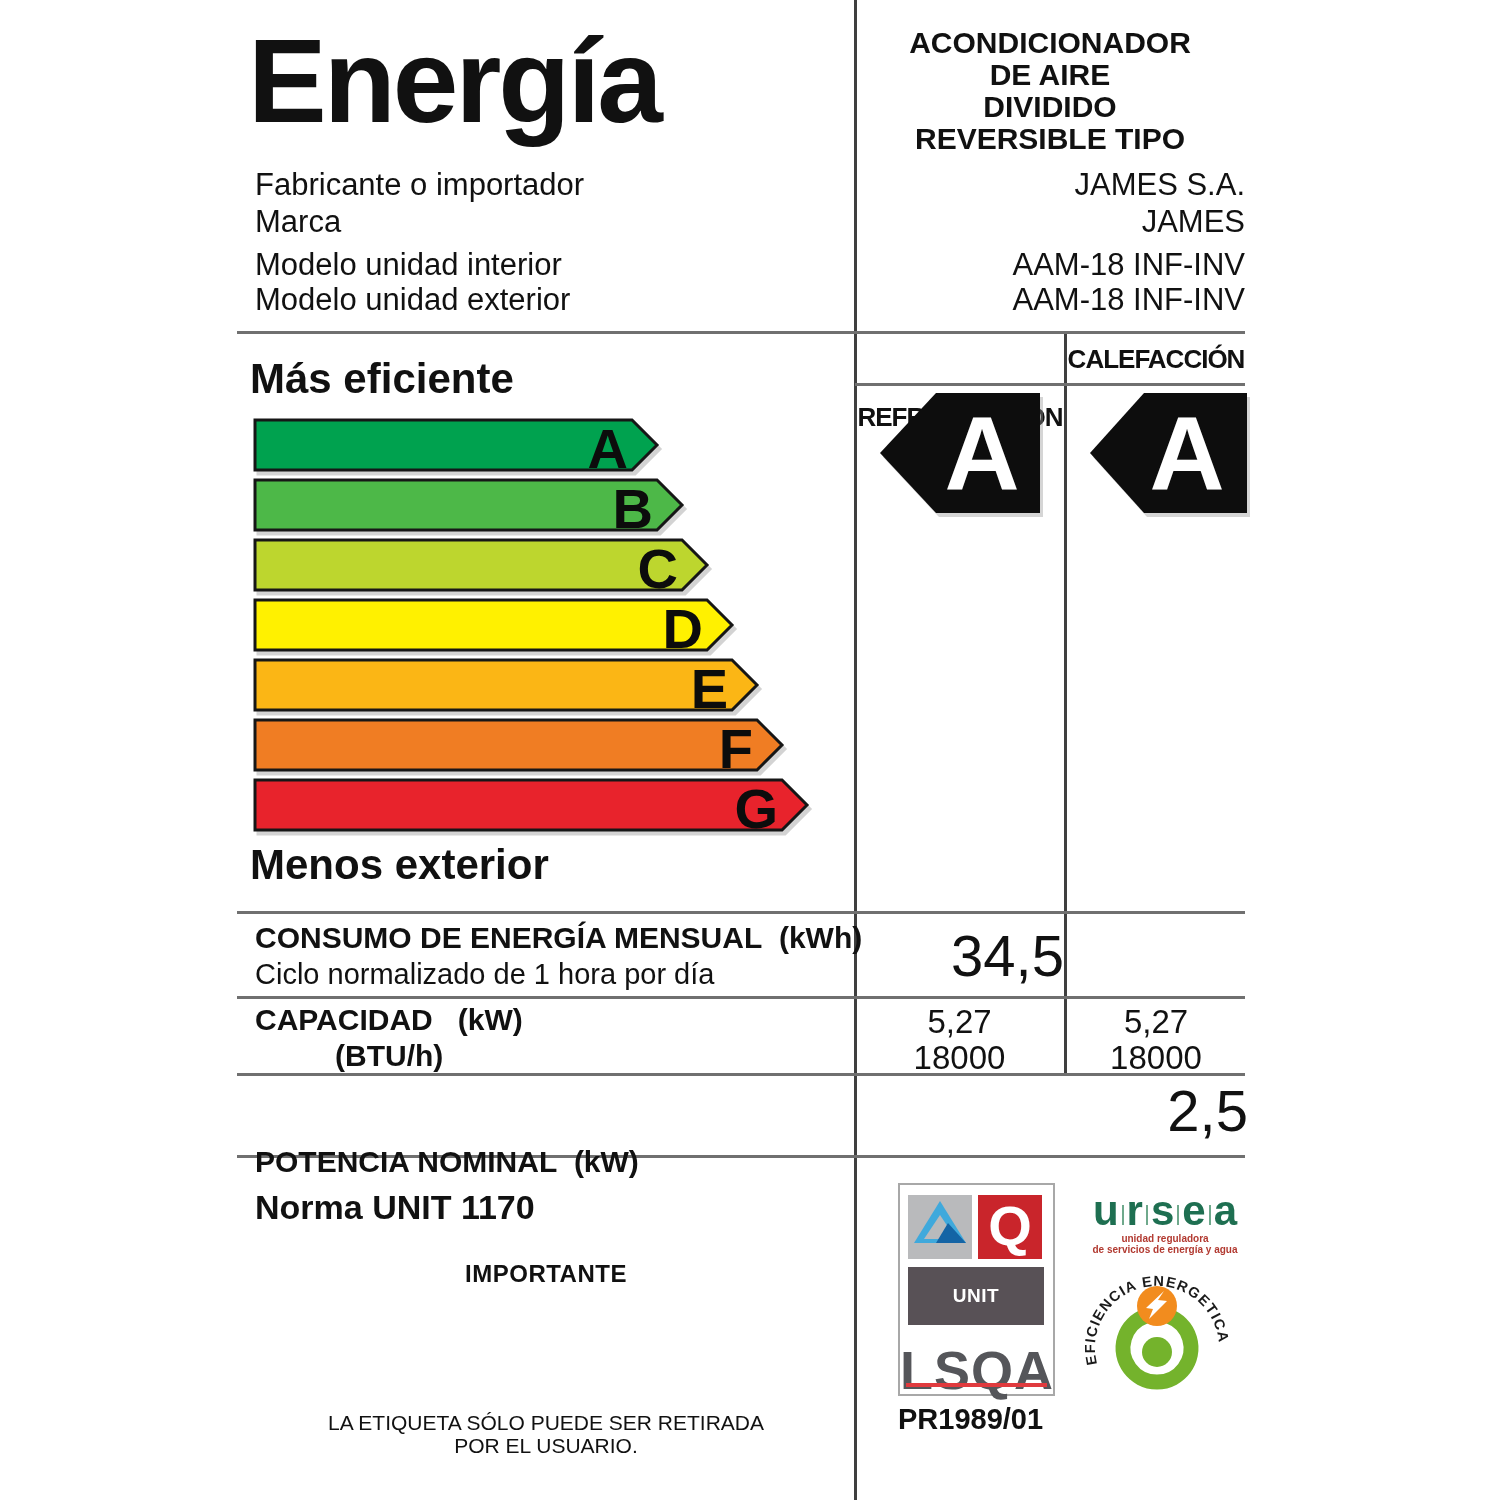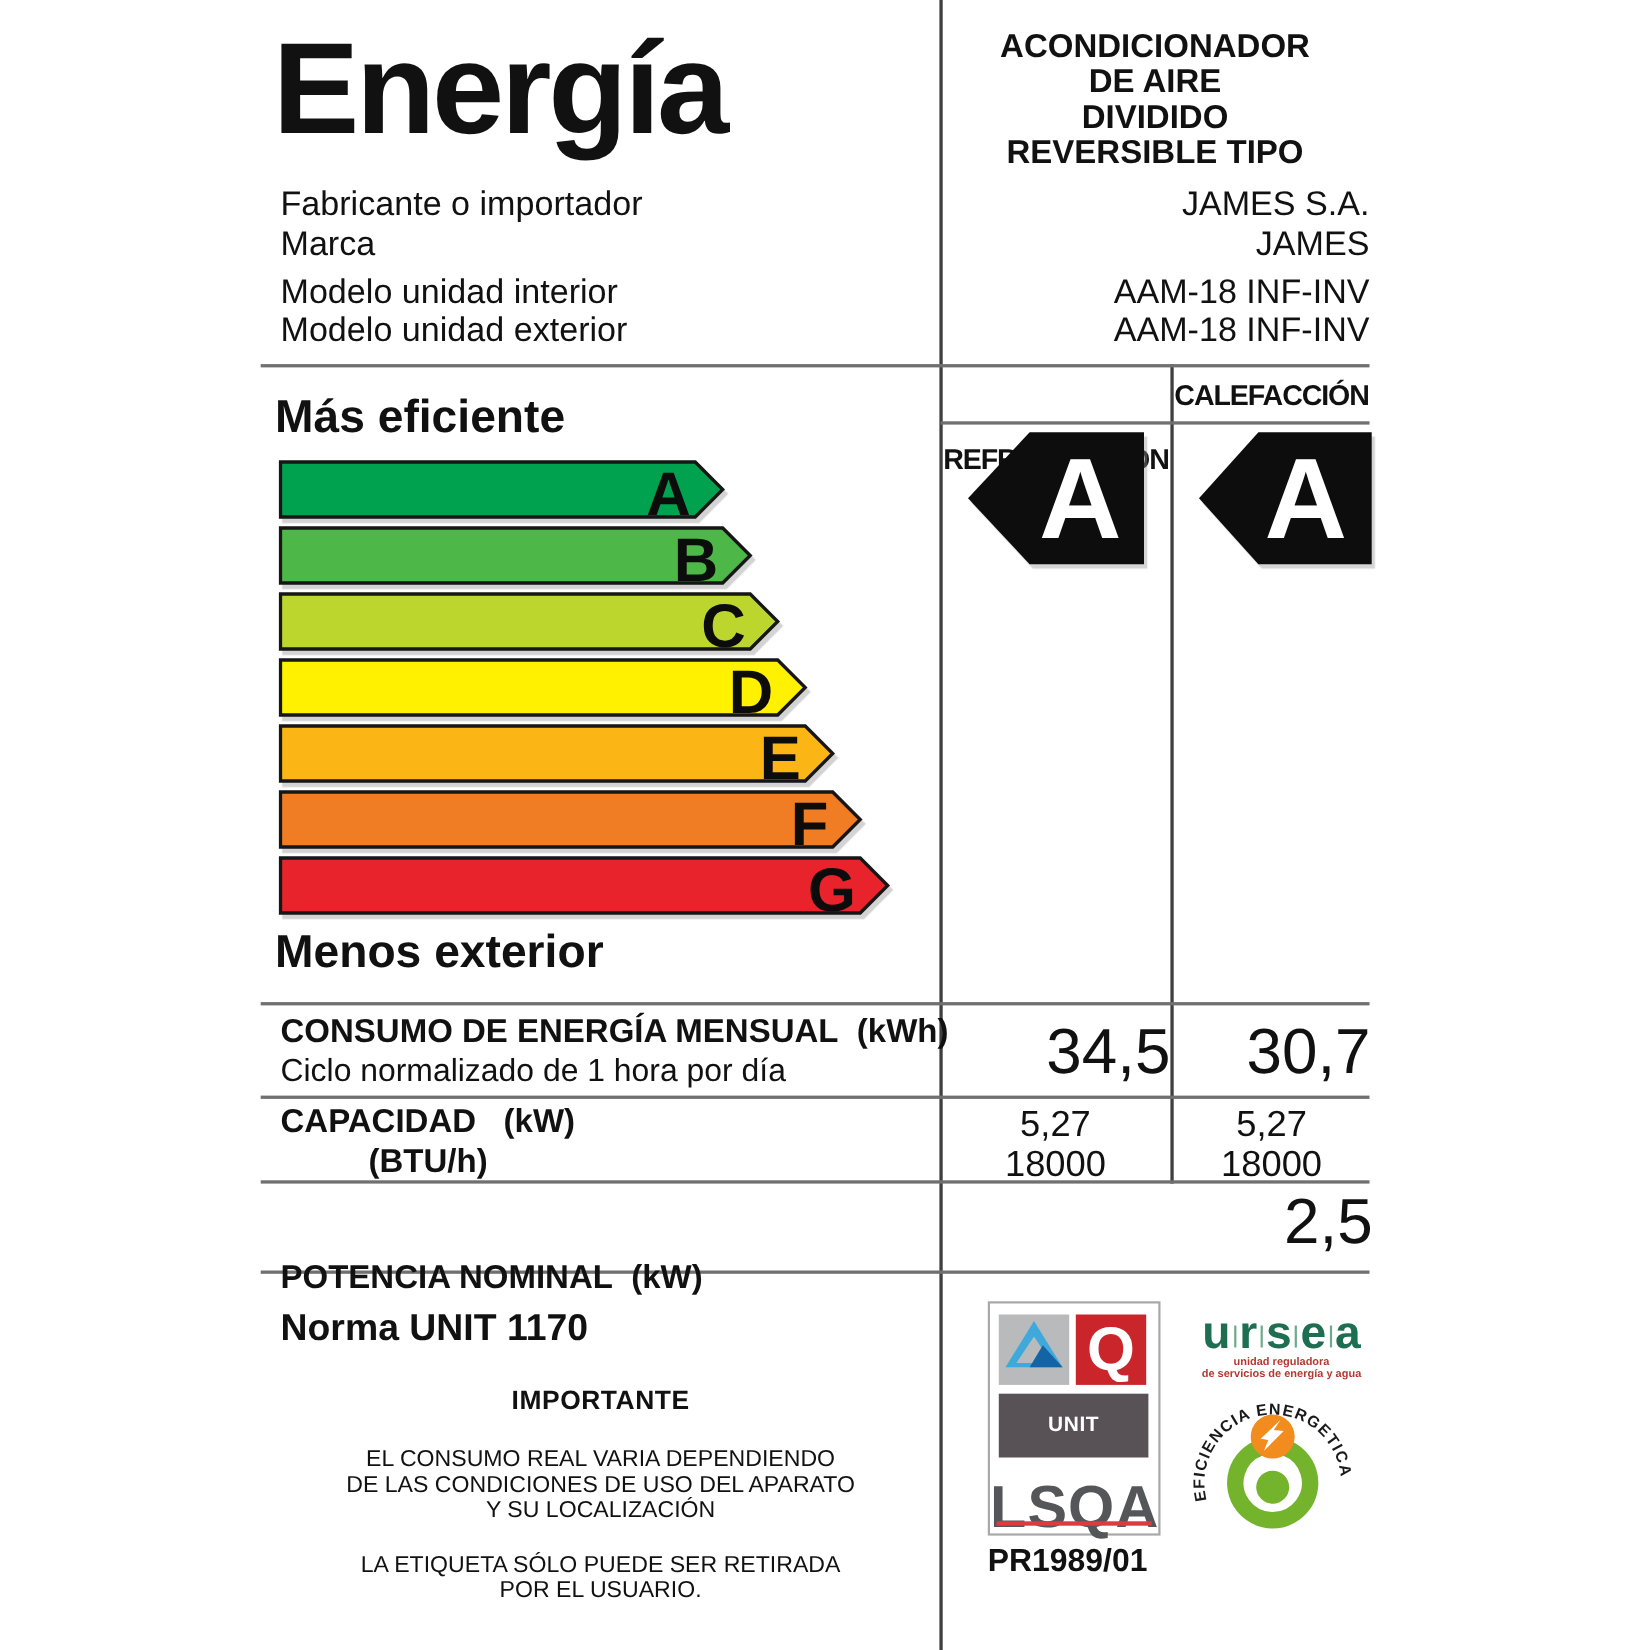--- a/index.html
+++ b/index.html
@@ -128,45 +128,39 @@
         </svg>
       </div>
     </div>
   <div class="abs scale-caption" style="left:250px;top:844px;">Menos exterior</div>
 
   <div class="abs" style="left:255px;top:920px;">
     <div class="tbl-label-main">CONSUMO DE ENERGÍA MENSUAL&nbsp; (kWh)</div>
     <div class="tbl-label-sub">Ciclo normalizado de 1 hora por día</div>
   </div>
   <div class="abs tbl-val-big" style="left:855px;top:925px;width:209px;">34,5</div>
-  <div class="abs tbl-val-big" style="left:1066px;top:925px;width:180px;">30,7</div>
 
   <div class="abs" style="left:255px;top:1002px;">
     <div class="tbl-label-main">CAPACIDAD&nbsp;&nbsp; (kW)</div>
     <div class="tbl-label-main" style="padding-left:80px;">(BTU/h)</div>
   </div>
   <div class="abs tbl-val-small" style="left:855px;top:1004px;width:209px;">
     <div>5,27</div>
     <div>18000</div>
   </div>
   <div class="abs tbl-val-small" style="left:1066px;top:1004px;width:180px;">
     <div>5,27</div>
     <div>18000</div>
   </div>
 
   <div class="abs tbl-label-main" style="left:255px;top:1144px;">POTENCIA NOMINAL&nbsp; (kW)</div>
   <div class="abs tbl-val-big" style="left:856px;top:1080px;width:392px;">2,5</div>
 
   <div class="abs norma" style="left:255px;top:1188px;">Norma UNIT 1170</div>
   <div class="abs importante" style="left:237px;top:1260px;width:618px;">IMPORTANTE</div>
-  <div class="abs para" style="left:230px;top:1315px;width:632px;">
-    <div>EL CONSUMO REAL VARIA DEPENDIENDO</div>
-    <div>DE LAS CONDICIONES DE USO DEL APARATO</div>
-    <div>Y SU LOCALIZACIÓN</div>
-  </div>
   <div class="abs para" style="left:230px;top:1411px;width:632px;">
     <div>LA ETIQUETA SÓLO PUEDE SER RETIRADA</div>
     <div>POR EL USUARIO.</div>
   </div>
 
   <div class="lsqa-box">
     <div class="tri-sq">
       <svg width="64" height="64" viewBox="0 0 64 64">
         <polygon points="32,6 6,48 58,48" fill="#3fa9dc"></polygon>
         <polygon points="32,20 16,44 48,44" fill="#b9babc"></polygon>

